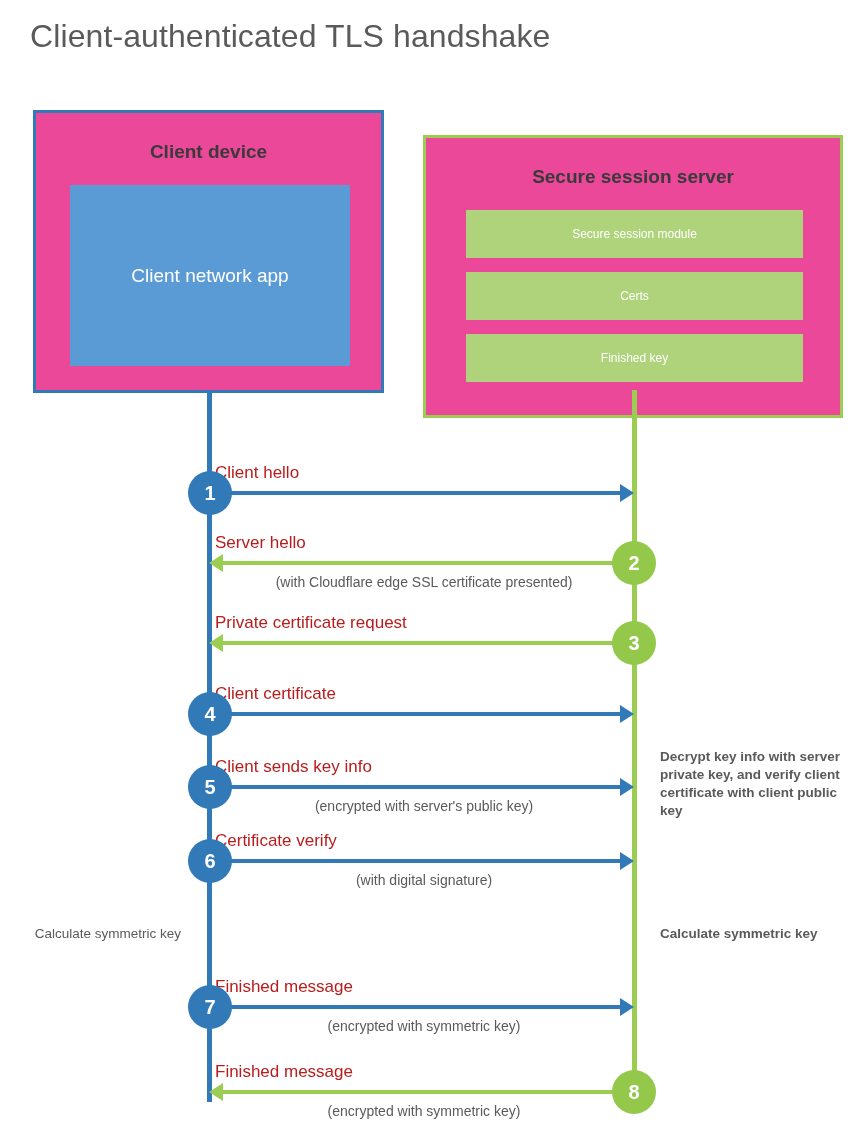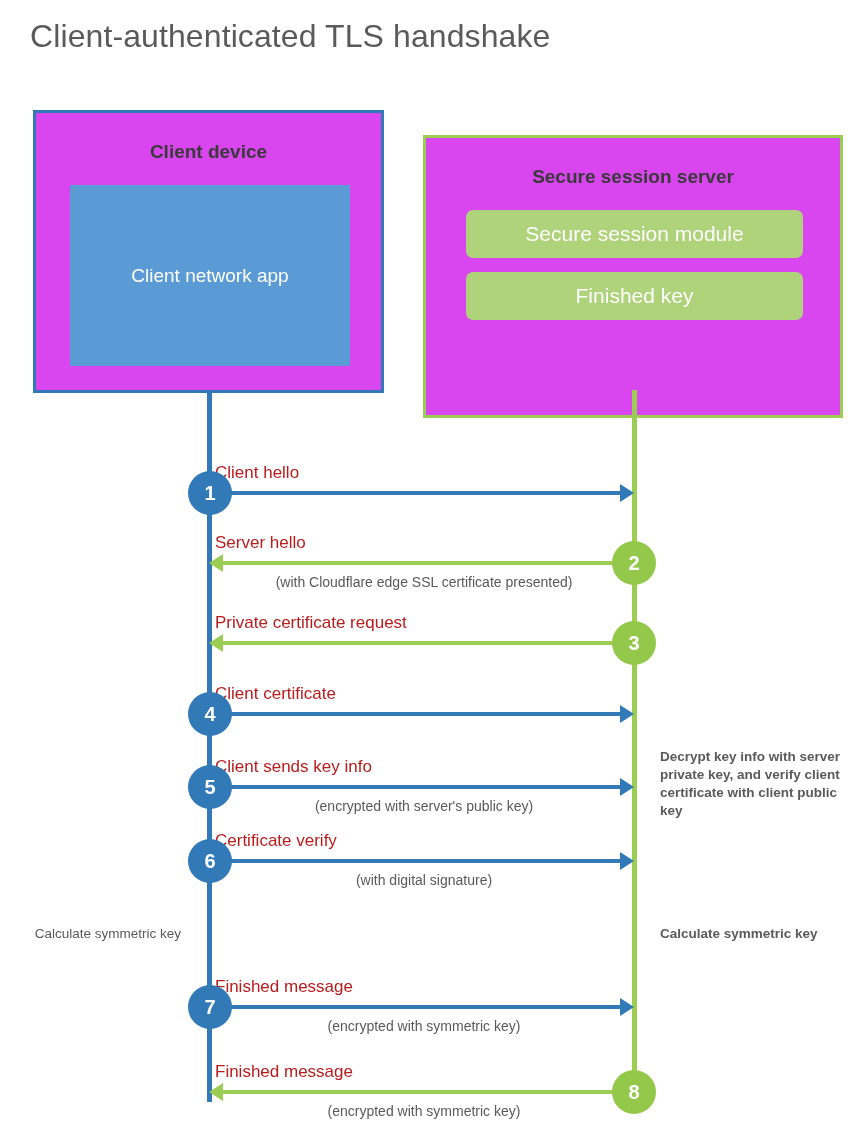--- a/index.html
+++ b/index.html
@@ -30,21 +30,21 @@
     font-size: 32px;
     font-weight: 400;
     color: #5a5a5a;
     letter-spacing: 0.1px;
     white-space: nowrap;
   }
 
   
   .party-box {
     position: absolute;
-    background: #d946ef;
+    background: #ec4899;
     box-sizing: border-box;
   }
   .party-box.client {
     left: 33px;
     top: 110px;
     width: 351px;
     height: 283px;
     border: 3px solid #3279b7;
   }
   .party-box.server {
@@ -88,26 +88,25 @@
   
   .server-bars {
     position: absolute;
     left: 40px;
     top: 72px;
     width: 337px;
   }
   .server-bar {
     background: #AFD37A;
     color: #ffffff;
-    font-size: 21px;
+    font-size: 12px;
     height: 48px;
     line-height: 48px;
     text-align: center;
     margin-bottom: 14px;
-    border-radius: 7px;
   }
 
   
   .lifeline {
     position: absolute;
     width: 5px;
   }
   .lifeline.client-line {
     left: 207px;
     top: 390px;
@@ -215,20 +214,21 @@
 
   <div class="party-box client">
     <div class="party-title">Client device</div>
     <div class="client-app">Client network app</div>
   </div>
 
   <div class="party-box server">
     <div class="party-title">Secure session server</div>
     <div class="server-bars">
       <div class="server-bar">Secure session module</div>
+      <div class="server-bar">Certs</div>
       <div class="server-bar">Finished key</div>
     </div>
   </div>
 
   <div class="lifeline client-line"></div>
   <div class="lifeline server-line"></div>
 
   <div id="messages">
       <div class="msg" style="top: 493px;">
         <div class="arrow-line" style="background: rgb(50, 121, 183); left: 209px; width: 412px;"></div>

